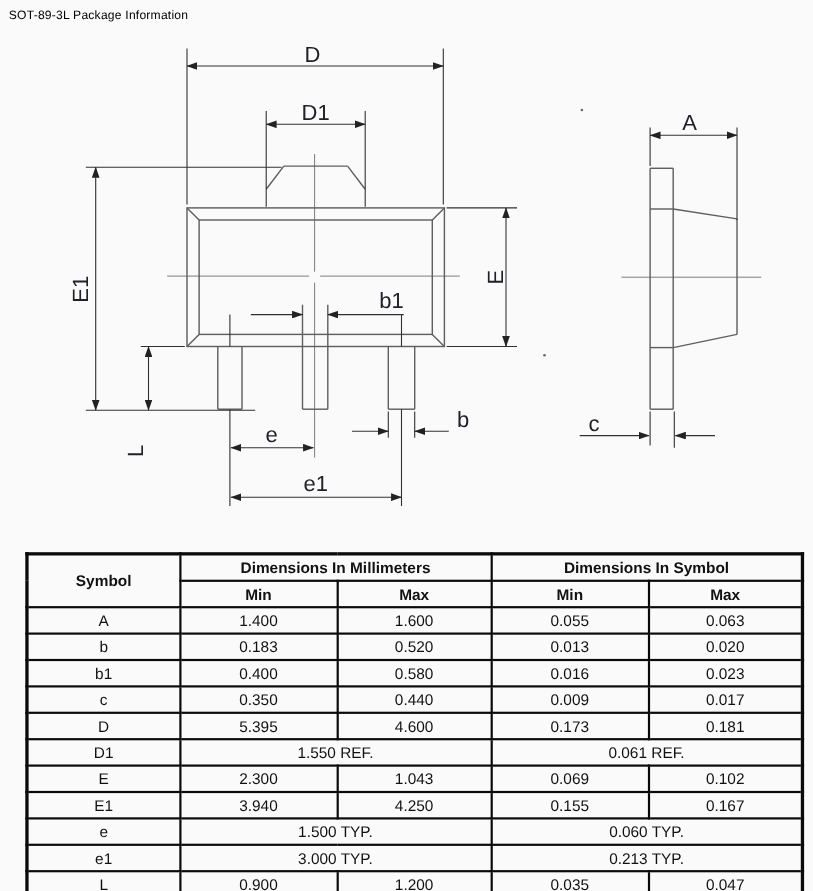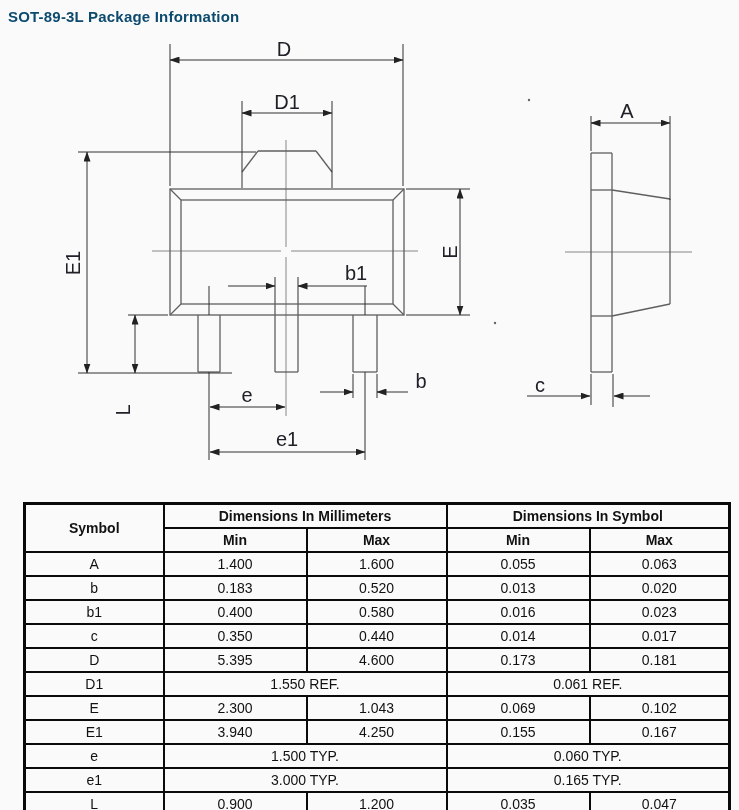--- a/index.html
+++ b/index.html
@@ -5,21 +5,21 @@
   html,body{margin:0;padding:0;}
   body{
     width:739px;height:810px;position:relative;
     background:#fafafa;
     font-family:"Liberation Sans", sans-serif;
     color:#1a1a1a;
     overflow:hidden;
   }
   .page-title{
     position:absolute;left:8px;top:8px;
-    font-size:15px;font-weight:bold;color:#0c4a6e;
+    font-size:11px;font-weight:normal;color:#000000;
     letter-spacing:.2px;
   }
   svg.drawing{position:absolute;left:0;top:0;}
   .part{stroke:#5f5f5f;stroke-width:1.3;fill:none;}
   .dim{stroke:#303030;stroke-width:1;fill:none;}
   .cl{stroke:#7b7b7b;stroke-width:0.9;fill:none;}
   .lbl{font-family:"Liberation Sans",sans-serif;font-size:20px;fill:#202028;}
   .dims-table{
     position:absolute;left:23px;top:502px;
     border-collapse:collapse;table-layout:fixed;
@@ -226,21 +226,21 @@
       <td>b1</td>
       <td>0.400</td>
       <td>0.580</td>
       <td>0.016</td>
       <td>0.023</td>
     </tr>
     <tr>
       <td>c</td>
       <td>0.350</td>
       <td>0.440</td>
-      <td>0.014</td>
+      <td>0.009</td>
       <td>0.017</td>
     </tr>
     <tr>
       <td>D</td>
       <td>5.395</td>
       <td>4.600</td>
       <td>0.173</td>
       <td>0.181</td>
     </tr>
     <tr>
@@ -263,21 +263,21 @@
       <td>0.167</td>
     </tr>
     <tr>
       <td>e</td>
       <td colspan="2">1.500 TYP.</td>
       <td colspan="2">0.060 TYP.</td>
     </tr>
     <tr>
       <td>e1</td>
       <td colspan="2">3.000 TYP.</td>
-      <td colspan="2">0.165 TYP.</td>
+      <td colspan="2">0.213 TYP.</td>
     </tr>
     <tr>
       <td>L</td>
       <td>0.900</td>
       <td>1.200</td>
       <td>0.035</td>
       <td>0.047</td>
     </tr>
   </tbody>
 </table>

